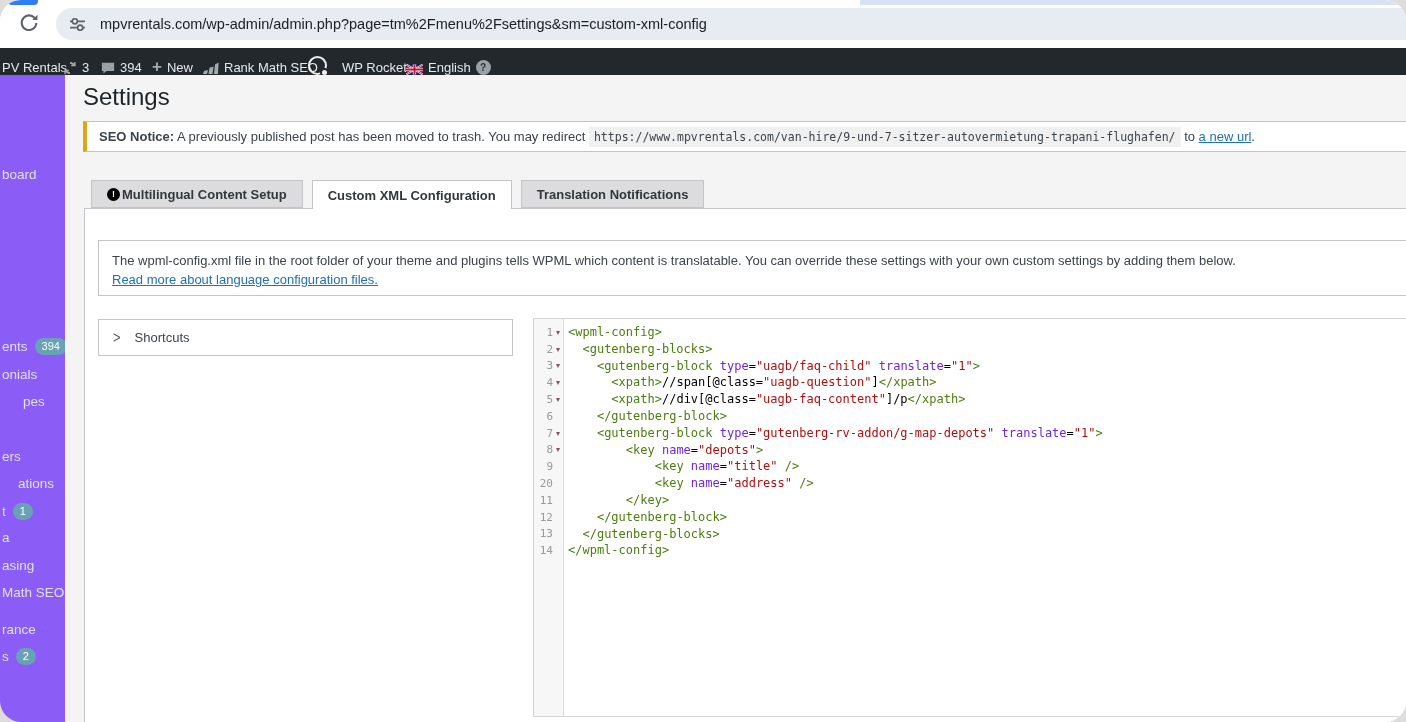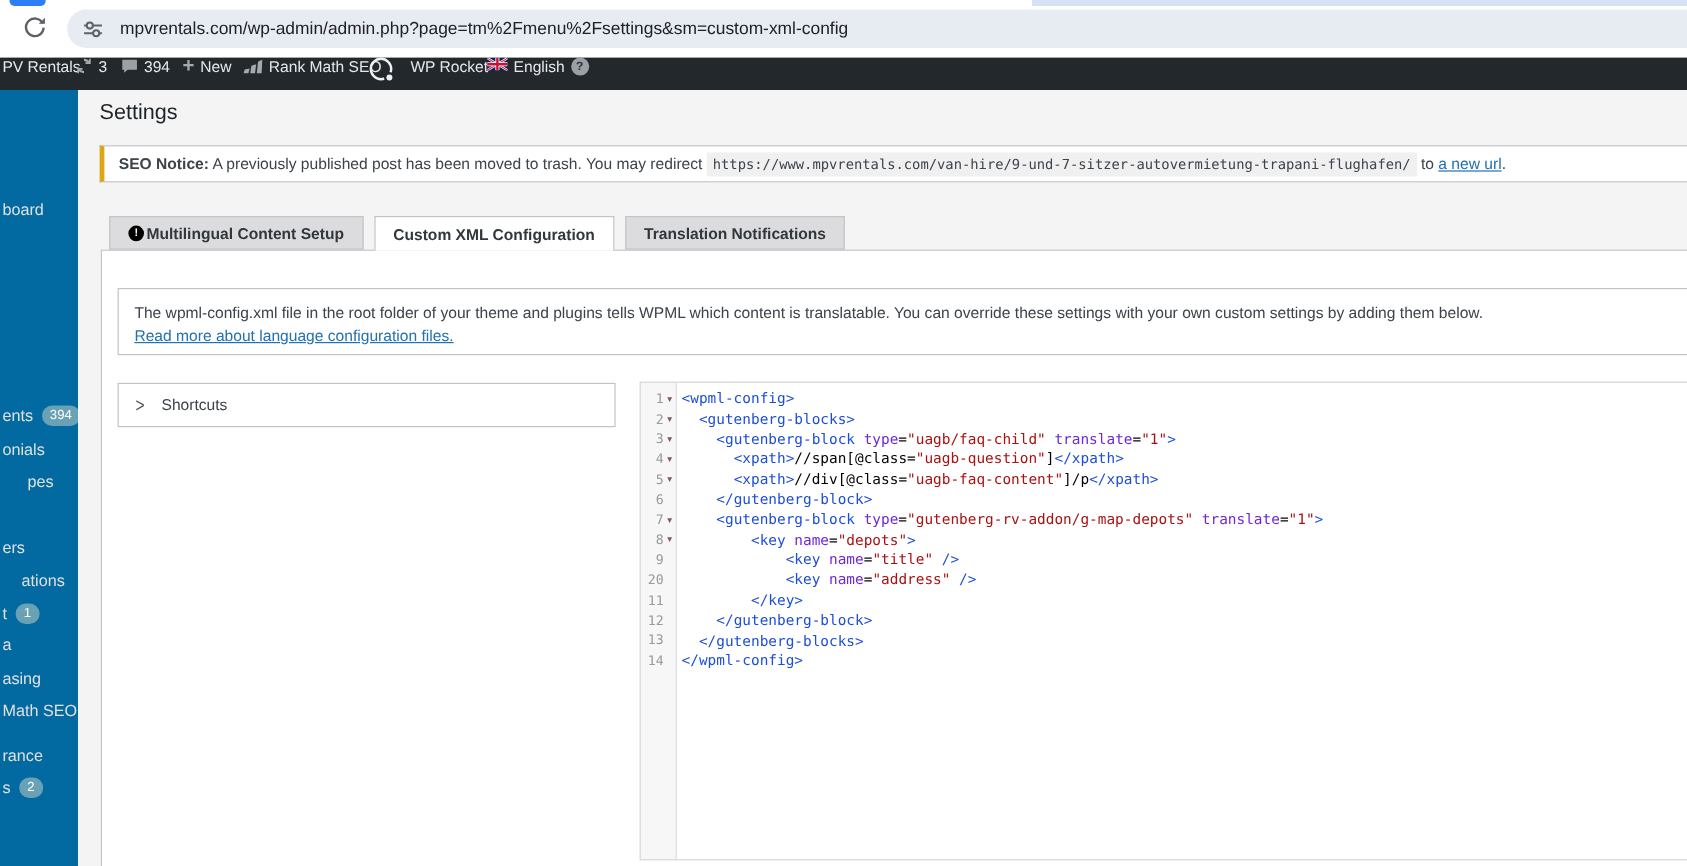--- a/index.html
+++ b/index.html
@@ -1,44 +1,44 @@
 <!DOCTYPE html>
 <html><head>
 <meta charset="utf-8">
 <style>
   html,body{margin:0;padding:0;background:#ddd;}
   .screen{position:relative;width:1406px;height:722px;background:#fff;overflow:hidden;
-    font-family:"Liberation Sans",sans-serif;}
+    font-family:"Liberation Sans",sans-serif;border-radius:21px;}
 
   
   .browser-bar{position:absolute;top:0;left:0;right:0;height:48px;background:#fff;}
   .tab-accent{position:absolute;top:0;left:8px;width:30px;height:5px;background:#2d7ef7;border-radius:0 0 4px 4px;}
   .frame-sliver{position:absolute;top:0;left:860px;right:0;height:5px;background:#d7e2f4;}
   .reload-btn{position:absolute;left:17px;top:12px;width:24px;height:24px;border:none;background:transparent;padding:0;cursor:pointer;}
   .omnibox{position:absolute;left:56px;top:8px;right:-16px;height:32px;background:#e7ebf2;border-radius:16px;display:flex;align-items:center;}
   .tune-ic{margin-left:13px;display:inline-flex;}
   .url-text{margin-left:14px;font-size:14.5px;color:#202124;white-space:nowrap;}
 
   
   .admin-bar{position:absolute;top:48px;left:0;right:0;height:27px;background:#23282d;color:#e6e8ea;font-size:13px;}
-  .ab-item{position:absolute;top:0;height:27px;display:flex;align-items:flex-start;gap:5px;cursor:pointer;white-space:nowrap;}
+  .ab-item{position:absolute;top:0;height:27px;display:flex;align-items:flex-end;gap:5px;cursor:pointer;white-space:nowrap;}
   .ab-plus{font-size:17px;font-weight:bold;color:#a7aaad;line-height:1;margin-top:-2px;}
   .q-ring{position:relative;width:15px;height:15px;border:2px solid #f0f0f1;border-radius:50%;display:inline-block;}
   .q-ring::after{content:"";position:absolute;right:-2px;bottom:-2px;width:5px;height:5px;background:#f0f0f1;border-radius:50%;box-shadow:0 0 0 2px #23282d;}
   .help-badge{width:15px;height:15px;border-radius:50%;background:#9aa0a5;color:#2b3035;font-size:10px;font-weight:bold;display:inline-flex;align-items:center;justify-content:center;}
 
   
-  .sidebar{position:absolute;left:0;top:75px;width:65px;bottom:0;background:#0369a1;}
+  .sidebar{position:absolute;left:0;top:75px;width:65px;bottom:0;background:#8b5cf6;}
   .sb-item{position:absolute;left:0;width:100%;height:20px;display:flex;align-items:center;padding-left:2px;
     color:#dfe1e3;font-size:13.5px;cursor:pointer;overflow:hidden;}
   .sb-badge{margin-left:7px;background:#69a2b4;color:#fff;border-radius:9px;font-size:11px;line-height:1;padding:3px 7px;}
 
   
   .content{position:absolute;left:65px;top:75px;right:0;bottom:0;background:#f4f4f5;}
-  .page-title{position:absolute;left:18px;top:8px;margin:0;font-size:18px;font-weight:400;color:#1d2327;}
+  .page-title{position:absolute;left:18px;top:8px;margin:0;font-size:24px;font-weight:400;color:#1d2327;}
   .notice{position:absolute;left:18px;right:-4px;top:46px;height:31px;box-sizing:border-box;background:#fff;
     border:1px solid #c3c4c7;border-left:4px solid #dba617;font-size:13px;color:#3c434a;
     line-height:29px;padding-left:12px;white-space:pre;overflow:hidden;}
   .notice code{background:#f0f0f1;font-family:"DejaVu Sans Mono",monospace;font-size:11.5px;padding:3px 5px;color:#3c434a;}
   .notice a{color:#2271b1;text-decoration:underline;cursor:pointer;}
 
   .tabs{position:absolute;left:26px;top:105px;height:29px;display:flex;z-index:3;}
   .tab{background:#dcdcde;border:1px solid #c3c4c7;height:28px;box-sizing:border-box;margin-right:9px;
     display:flex;align-items:center;padding:0 15px;font-size:13px;font-weight:600;color:#32373c;cursor:pointer;white-space:nowrap;}
   .tab.active{background:#fff;border-bottom:none;height:29px;}
@@ -55,21 +55,21 @@
 
   
   .editor{position:absolute;left:448px;top:109px;right:-4px;height:399px;box-sizing:border-box;
     border:1px solid #d4d4d4;background:#fff;display:flex;overflow:hidden;}
   .gutter{width:30px;flex:none;background:#f7f7f7;border-right:1px solid #ddd;padding-top:5px;box-sizing:border-box;}
   .g-row{height:16.8px;display:flex;align-items:center;justify-content:flex-end;}
   .g-num{font-family:"DejaVu Sans Mono",monospace;font-size:11px;color:#999;text-align:right;}
   .g-fold{width:10px;text-align:center;font-size:8px;color:#7d5a5a;cursor:pointer;font-family:"DejaVu Sans",sans-serif;}
   .code{padding:5px 0 0 4px;font-family:"DejaVu Sans Mono",monospace;font-size:12px;line-height:16.8px;
     white-space:pre;cursor:text;flex:1;}
-  .code .tag{color:#1d4ed8;}
+  .code .tag{color:#4d7c0f;}
   .code .attr{color:#6d28d9;}
   .code .str{color:#aa1111;}
 </style>
 </head>
 <body>
 
 <div class="screen">
 
   <div class="browser-bar">
     <div class="tab-accent"></div>

